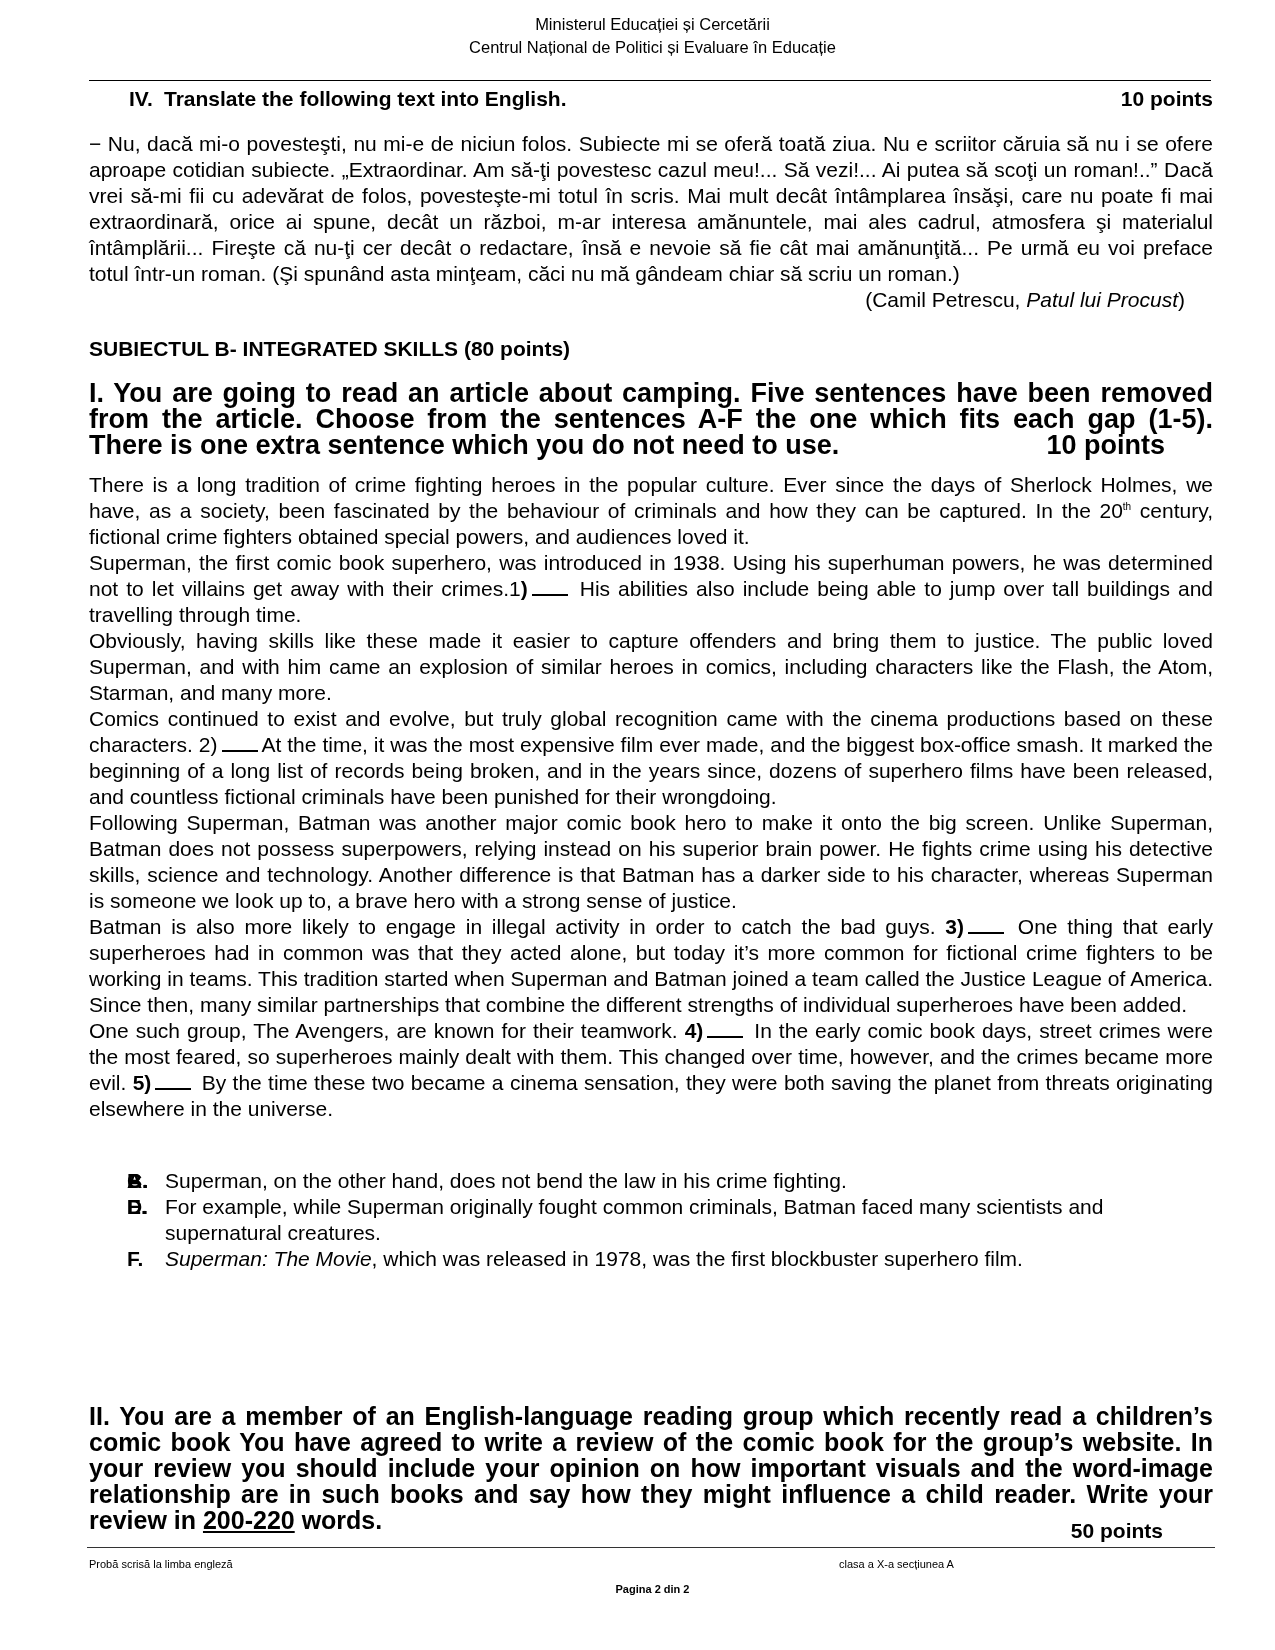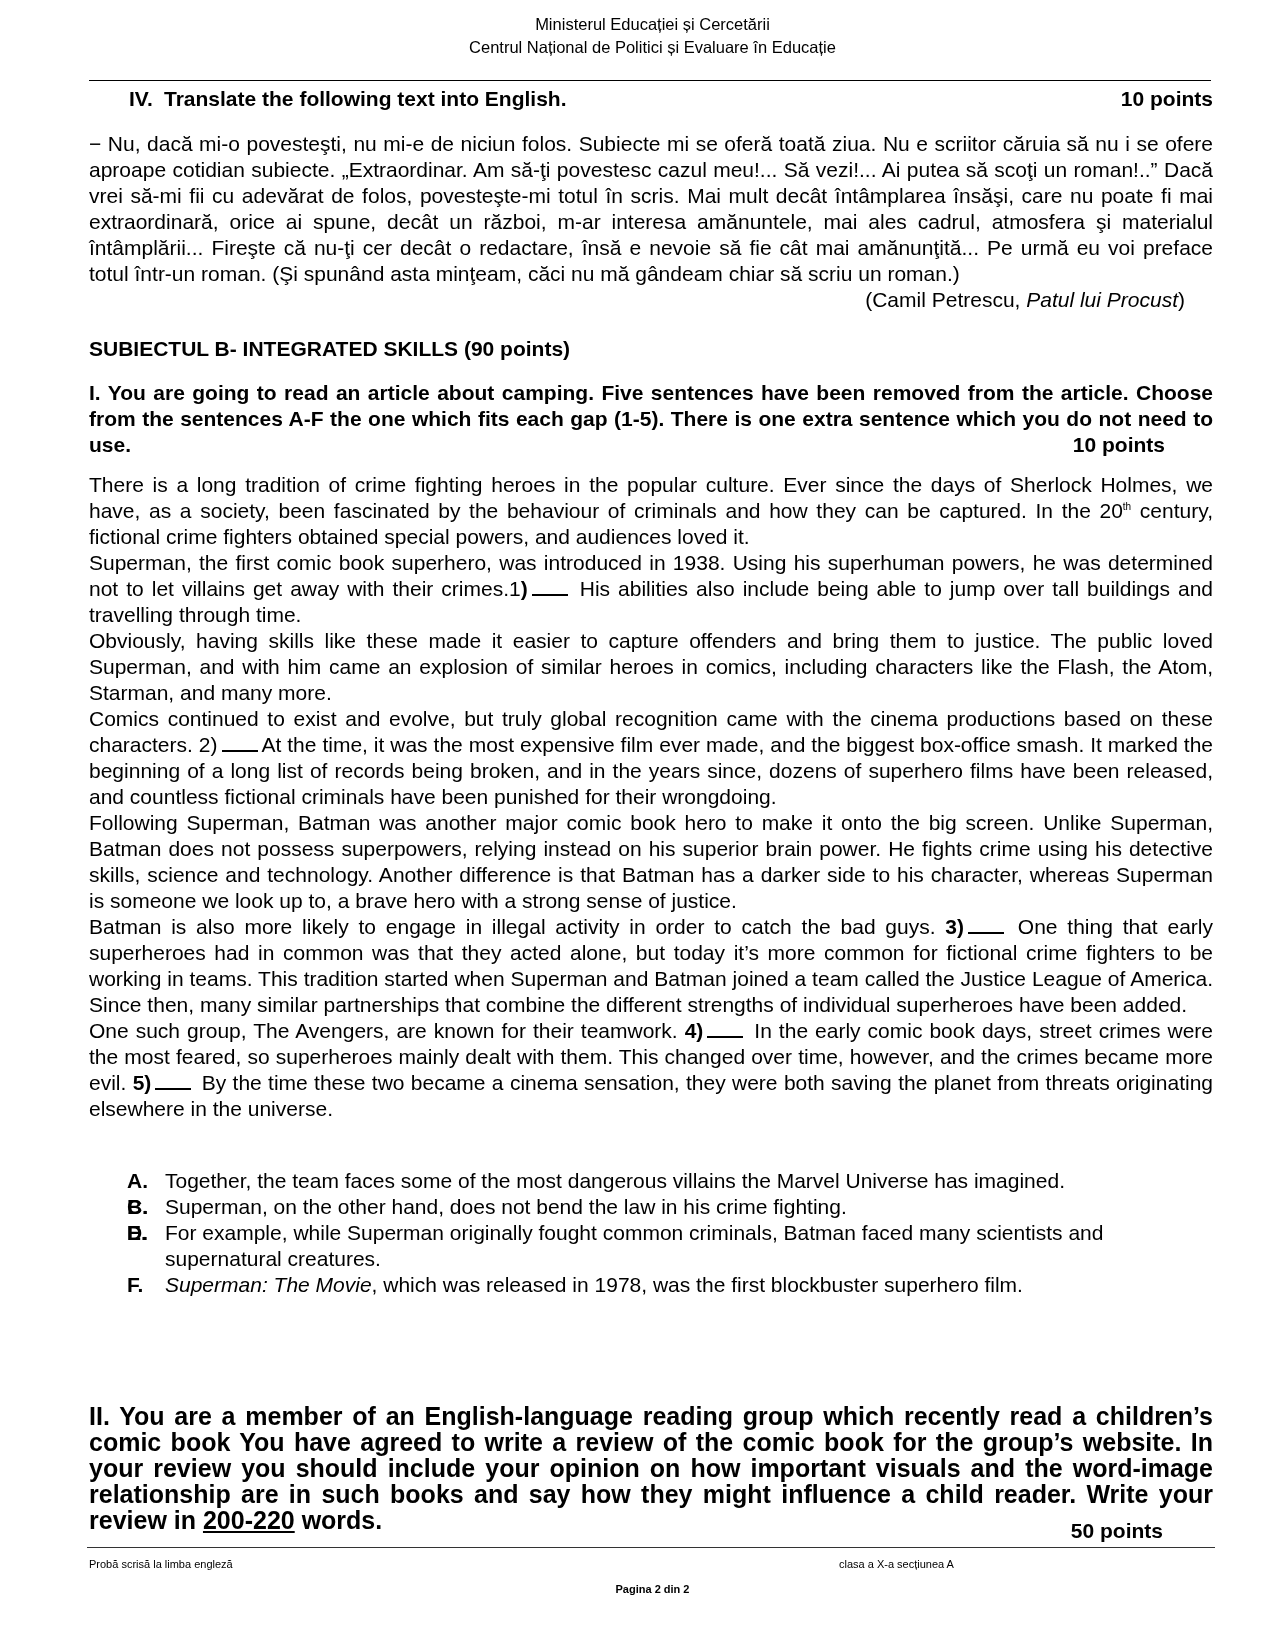--- a/index.html
+++ b/index.html
@@ -71,21 +71,21 @@
       top: 336px;
       font-size: 21px;
       line-height: 26px;
       font-weight: bold;
     }
     .task1 {
       position: absolute;
       left: 74px;
       top: 380px;
       width: 1124px;
-      font-size: 21px;
+      font-size: 27px;
       line-height: 26px;
       font-weight: bold;
       text-align: justify;
     }
     .task1 .pts {
       float: right;
       margin-right: 48px;
     }
     .article {
       position: absolute;
@@ -180,39 +180,39 @@
   <div class="sec-head">
     <span class="num">IV.</span>
     <span class="txt">Translate the following text into English.</span>
     <span class="pts">10 points</span>
   </div>
 
   <div class="para translate">
     <span>− Nu, dacă mi-o povesteşti, nu mi-e de niciun folos. Subiecte mi se oferă toată ziua. Nu e scriitor căruia să nu i se ofere aproape cotidian subiecte. „Extraordinar. Am să-ţi povestesc cazul meu!... Să vezi!...  Ai putea să scoţi un roman!..” Dacă vrei să-mi fii cu adevărat de folos, povesteşte-mi totul în scris. Mai mult decât întâmplarea însăşi, care nu poate fi mai extraordinară, orice ai spune, decât un război, m-ar interesa amănuntele, mai ales cadrul, atmosfera şi materialul întâmplării... Fireşte că nu-ţi cer decât o redactare, însă e nevoie să fie cât mai amănunţită... Pe urmă eu voi preface totul într-un roman. (Şi spunând asta minţeam, căci nu mă gândeam chiar să scriu un roman.)</span><span class="citation"><span>(Camil Petrescu, </span><i>Patul lui Procust</i><span>)</span></span>
   </div>
 
-  <div class="subj-b">SUBIECTUL B- INTEGRATED SKILLS (90 points)</div>
+  <div class="subj-b">SUBIECTUL B- INTEGRATED SKILLS (80 points)</div>
 
   <div class="task1">
     <span>I. You are going to read an article about camping. Five sentences have been removed from the article. Choose from the sentences A-F the one which fits each gap (1-5).  There is one extra sentence which you do not need to use.</span>
     <span class="pts">10 points</span>
   </div>
 
   <div class="article">
     <p><span>There is a long tradition of crime fighting heroes in the popular culture. Ever since the days of Sherlock Holmes, we have, as a society, been fascinated by the behaviour of criminals and how they can be captured. In the 20</span><sup>th</sup><span> century, fictional crime fighters obtained special powers, and audiences loved it.</span></p>
     <p><span>Superman, the first comic book superhero, was introduced in 1938. Using his superhuman powers, he was determined not to let villains get away with their crimes.</span><span class="gap-num">1</span><b>)</b><span class="blank"></span><span> His abilities also include being able to jump over tall buildings and travelling through time.</span></p>
     <p>Obviously, having skills like these made it easier to capture offenders and bring them to justice. The public loved Superman, and with him came an explosion of similar heroes in comics, including characters like the Flash, the Atom, Starman, and many more.</p>
     <p><span>Comics continued to exist and evolve, but truly global recognition came with the cinema productions based on these characters. </span><span class="gap-num">2)</span><span class="blank"></span><span>At the time, it was the most expensive film ever made, and the biggest box-office smash. It marked the beginning of a long list of records being broken, and in the years since, dozens of superhero films have been released, and countless fictional criminals have been punished for their wrongdoing.</span></p>
     <p>Following Superman, Batman was another major comic book hero to make it onto the big screen. Unlike Superman, Batman does not possess superpowers, relying instead on his superior brain power. He fights crime using his detective skills, science and technology. Another difference is that Batman has a darker side to his character, whereas Superman is someone we look up to, a brave hero with a strong sense of justice.</p>
     <p><span>Batman is also more likely to engage in illegal activity in order to catch the bad guys. </span><span class="gap-num b">3)</span><span class="blank"></span><span> One thing that early superheroes had in common was that they acted alone, but today it’s more common for fictional crime fighters to be working in teams. This tradition started when Superman and Batman joined a team called the Justice League of America. Since then, many similar partnerships that combine the different strengths of individual superheroes have been added.</span></p>
     <p><span>One such group, The Avengers, are known for their teamwork. </span><span class="gap-num b">4)</span><span class="blank"></span><span> In the early comic book days, street crimes were the most feared, so superheroes mainly dealt with them. This changed over time, however, and the crimes became more evil. </span><span class="gap-num b">5)</span><span class="blank"></span><span> By the time these two became a cinema sensation, they were both saving the planet from threats originating elsewhere in the universe.</span></p>
   </div>
 
   <ol class="options">
-    <li><span class="letter">A.</span><span>Together, the team faces some of the most dangerous villains the Marvel Universe has imagined.</span></li>
+    <li><span class="letter">A.</span></li>
     <li><span class="letter">B.</span></li>
     <li><span class="letter">C.</span><span>Superman, on the other hand, does not bend the law in his crime fighting.</span></li>
     <li><span class="letter">D.</span></li>
     <li><span class="letter">E.</span><span>For example, while Superman originally fought common criminals, Batman faced many scientists and supernatural creatures.</span></li>
     <li><span class="letter">F.</span><i>Superman: The Movie</i><span>, which was released in 1978, was the first blockbuster superhero film.</span></li>
   </ol>
 
   <div class="task2"><span>II. You are a member of an English-language reading group which recently read a children’s comic book You have agreed to write a review of the comic book for the group’s website. In your review you should include your opinion on how important visuals and the word-image relationship are in such books and say how they might influence a child reader. Write your review in </span><span class="u">200-220</span><span> words.</span></div>
   <div class="task2-pts">50 points</div>
 

